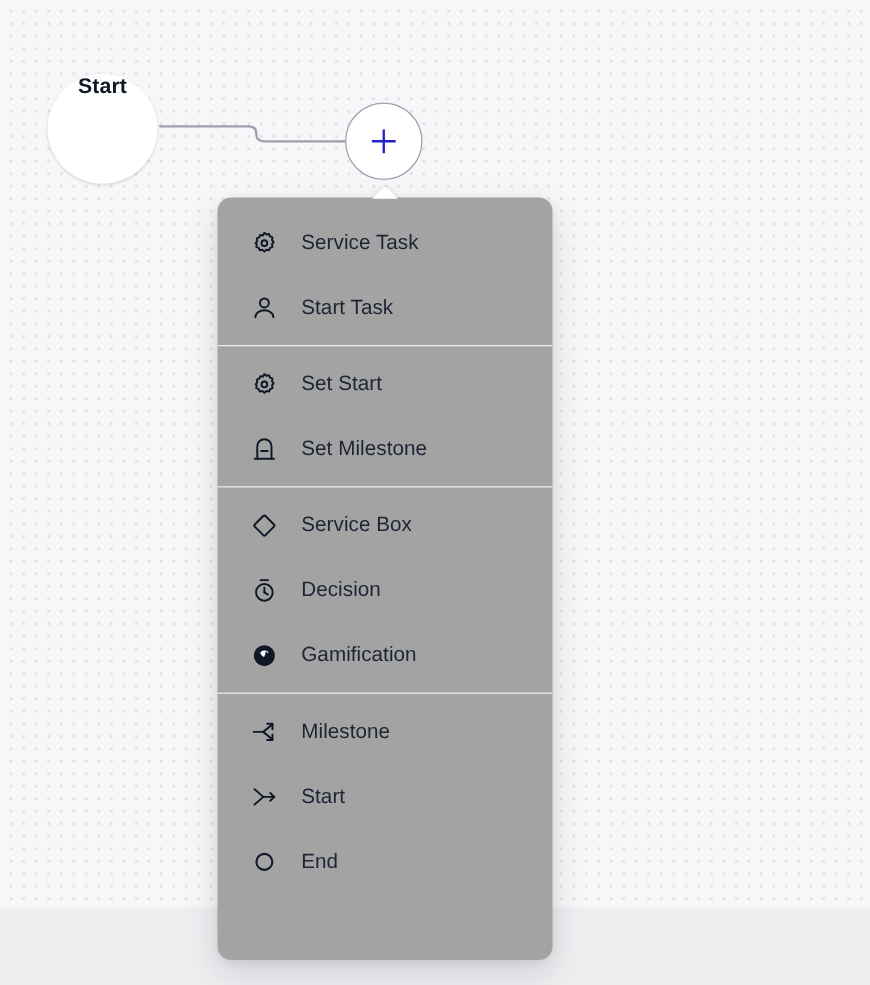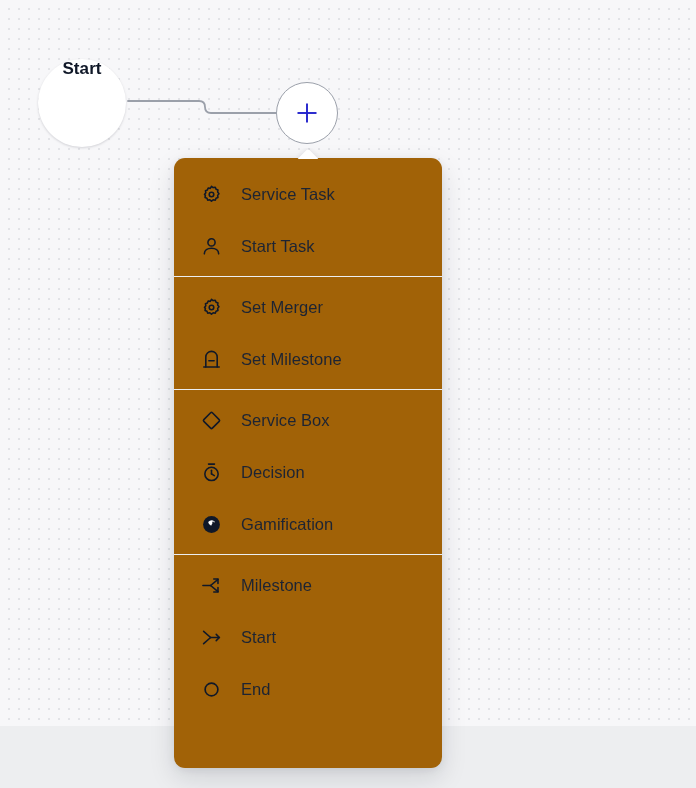--- a/index.html
+++ b/index.html
@@ -89,21 +89,21 @@
   }
   #plus-node svg { display: block; }
 
   
   #node-menu {
     position: absolute;
     left: 174px;
     top: 158px;
     width: 268px;
     height: 610px;
-    background: #a16207;
+    background: #a3a3a3;
     border-radius: 11px;
     box-shadow: 0 10px 26px rgba(16,24,40,0.13), 0 2px 8px rgba(16,24,40,0.07);
     padding-top: 10px;
     z-index: 5;
   }
   
   #menu-arrow {
     position: absolute;
     left: 122px;
     top: -10px;
@@ -212,21 +212,21 @@
     <div class="menu-divider"></div>
 
     <div class="menu-group">
       <div class="menu-item">
         <span class="menu-icon">
           <svg width="21" height="21" viewBox="0 0 24 24" fill="none" stroke="currentColor" stroke-width="1.8" stroke-linecap="round" stroke-linejoin="round">
             <path d="M12 2.6l1.9 1.5 2.4-.4.9 2.2 2.2.9-.4 2.4 1.5 1.9-1.5 1.9.4 2.4-2.2.9-.9 2.2-2.4-.4-1.9 1.5-1.9-1.5-2.4.4-.9-2.2-2.2-.9.4-2.4L4 12l1.5-1.9-.4-2.4 2.2-.9.9-2.2 2.4.4z"></path>
             <circle cx="12" cy="12" r="2.6"></circle>
           </svg>
         </span>
-        <span class="menu-label">Set Merger</span>
+        <span class="menu-label">Set Start</span>
       </div>
 
       <div class="menu-item">
         <span class="menu-icon">
           <svg width="21" height="21" viewBox="0 0 24 24" fill="none" stroke="currentColor" stroke-width="1.8" stroke-linecap="round" stroke-linejoin="round">
             <path d="M5.5 20.5V9.2a6.5 6.5 0 0113 0v11.3"></path>
             <line x1="3.2" y1="20.6" x2="20.8" y2="20.6"></line>
             <line x1="9" y1="13.4" x2="15" y2="13.4"></line>
           </svg>
         </span>

